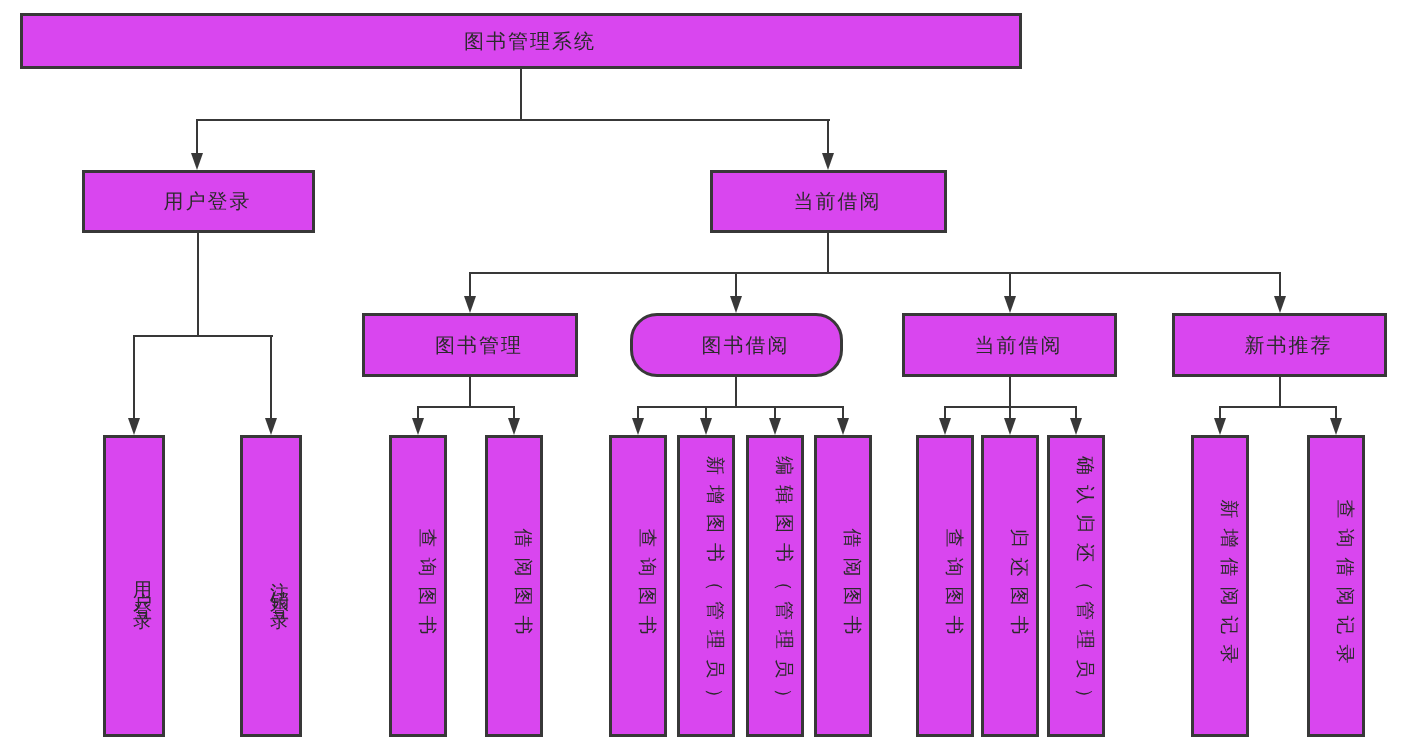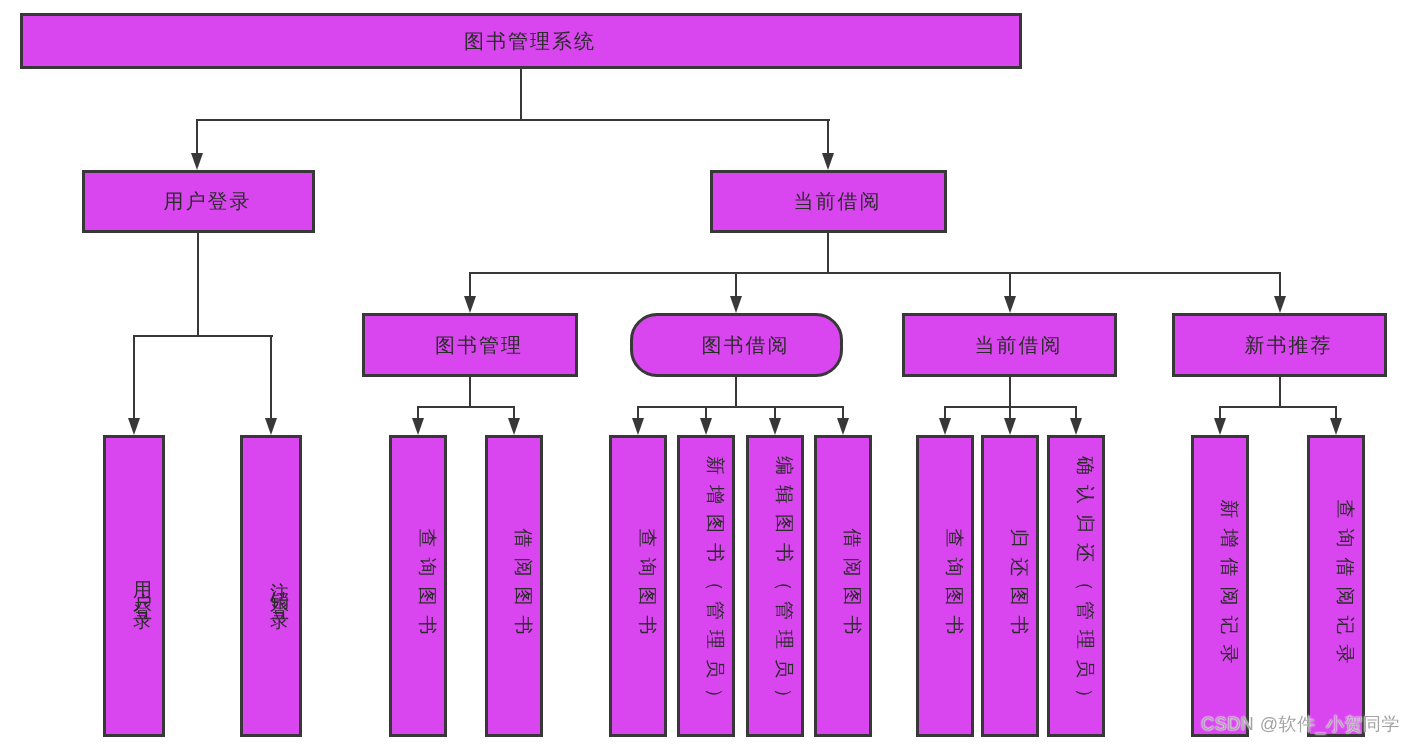--- a/index.html
+++ b/index.html
@@ -142,15 +142,14 @@
     <span class="sideways">确认归还（管理员）</span>
   </div>
 
   <div class="node leaf" style="left:1191px; width:58px;">
     <span class="sideways">新增借阅记录</span>
   </div>
   <div class="node leaf" style="left:1307px; width:58px;">
     <span class="sideways">查询借阅记录</span>
   </div>
 
-  <div class="watermark">CSDN @软件_小贺同学</div>
 
 </div>
 
 </body></html>

